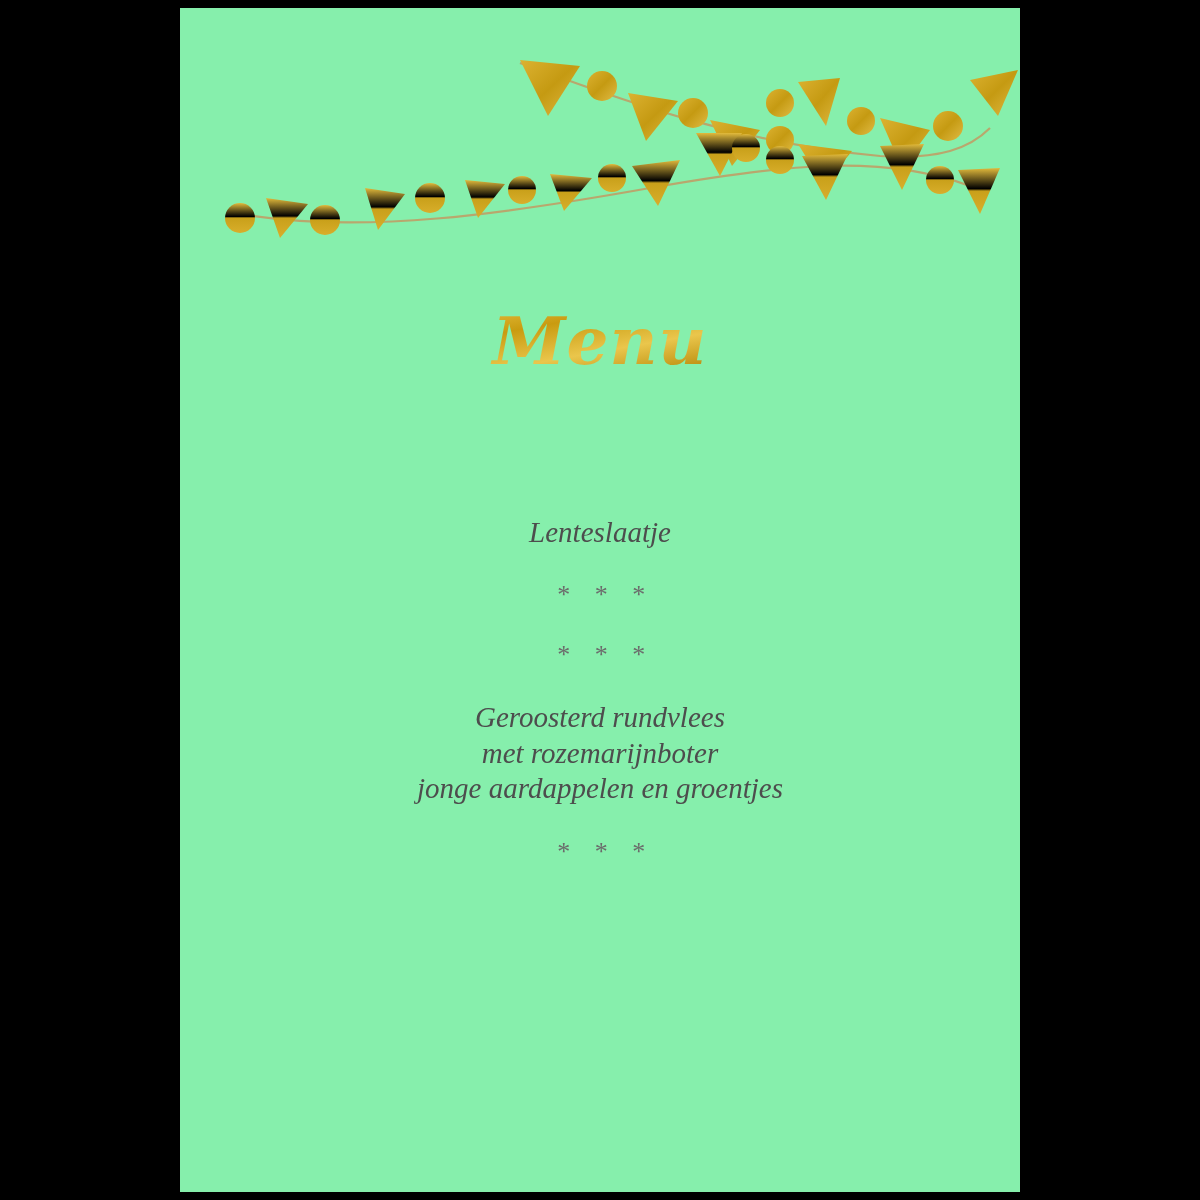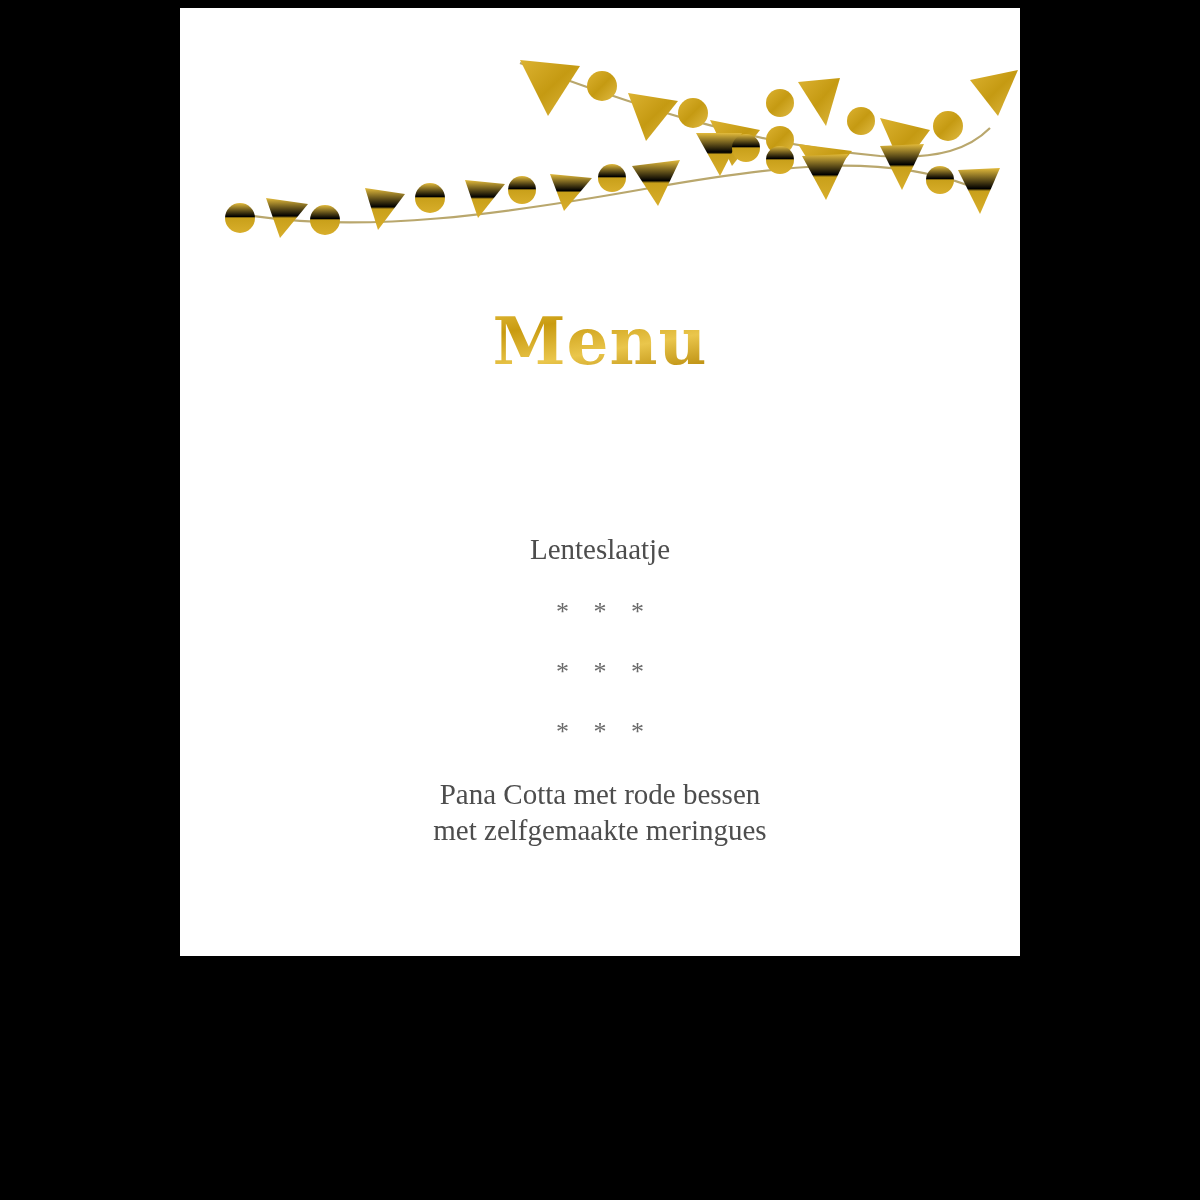--- a/index.html
+++ b/index.html
@@ -17,23 +17,24 @@
     position: relative;
     width: 1200px;
     height: 1200px;
     background: #000000;
   }
   .card {
     position: absolute;
     left: 180px;
     top: 8px;
     width: 840px;
-    height: 948px;
-    background: #ffffff;
+    height: 1184px;
+    background: #86efac;
     overflow: hidden;
+    font-style: italic;
   }
   .bunting-wrap {
     position: absolute;
     left: 0;
     top: 0;
     width: 840px;
     height: 290px;
   }
   .title {
     position: absolute;
@@ -68,21 +69,21 @@
     white-space: pre-line;
   }
   .sep {
     font-family: "Liberation Serif", serif;
     font-size: 26px;
     letter-spacing: 9px;
     color: #6b6b6b;
     margin: 30px 0 30px 0;
     padding-left: 9px;
   }
-  .c1 { margin-top: 54px; }
+  .c1 { margin-top: 37px; }
 </style>
 </head>
 <body>
 
 <div class="stage">
   <div class="card">
 
     <div class="bunting-wrap">
       <svg width="840" height="290" viewBox="0 0 840 290" xmlns="http://www.w3.org/2000/svg">
         <defs>
@@ -147,19 +148,20 @@
         <polygon points="778,162 820,160 800,206" fill="url(#goldA)"></polygon>
       </svg>
     </div>
 
     <div class="title">Menu</div>
 
     <div class="menu-body">
       <div class="course c1">Lenteslaatje</div>
       <div class="sep">* * *</div>
       <div class="sep">* * *</div>
+      <div class="course">Geroosterd rundvlees
+met rozemarijnboter
+jonge aardappelen en groentjes</div>
       <div class="sep">* * *</div>
-      <div class="course">Pana Cotta met rode bessen
-met zelfgemaakte meringues</div>
     </div>
 
   </div>
 </div>
 
 </body></html>

